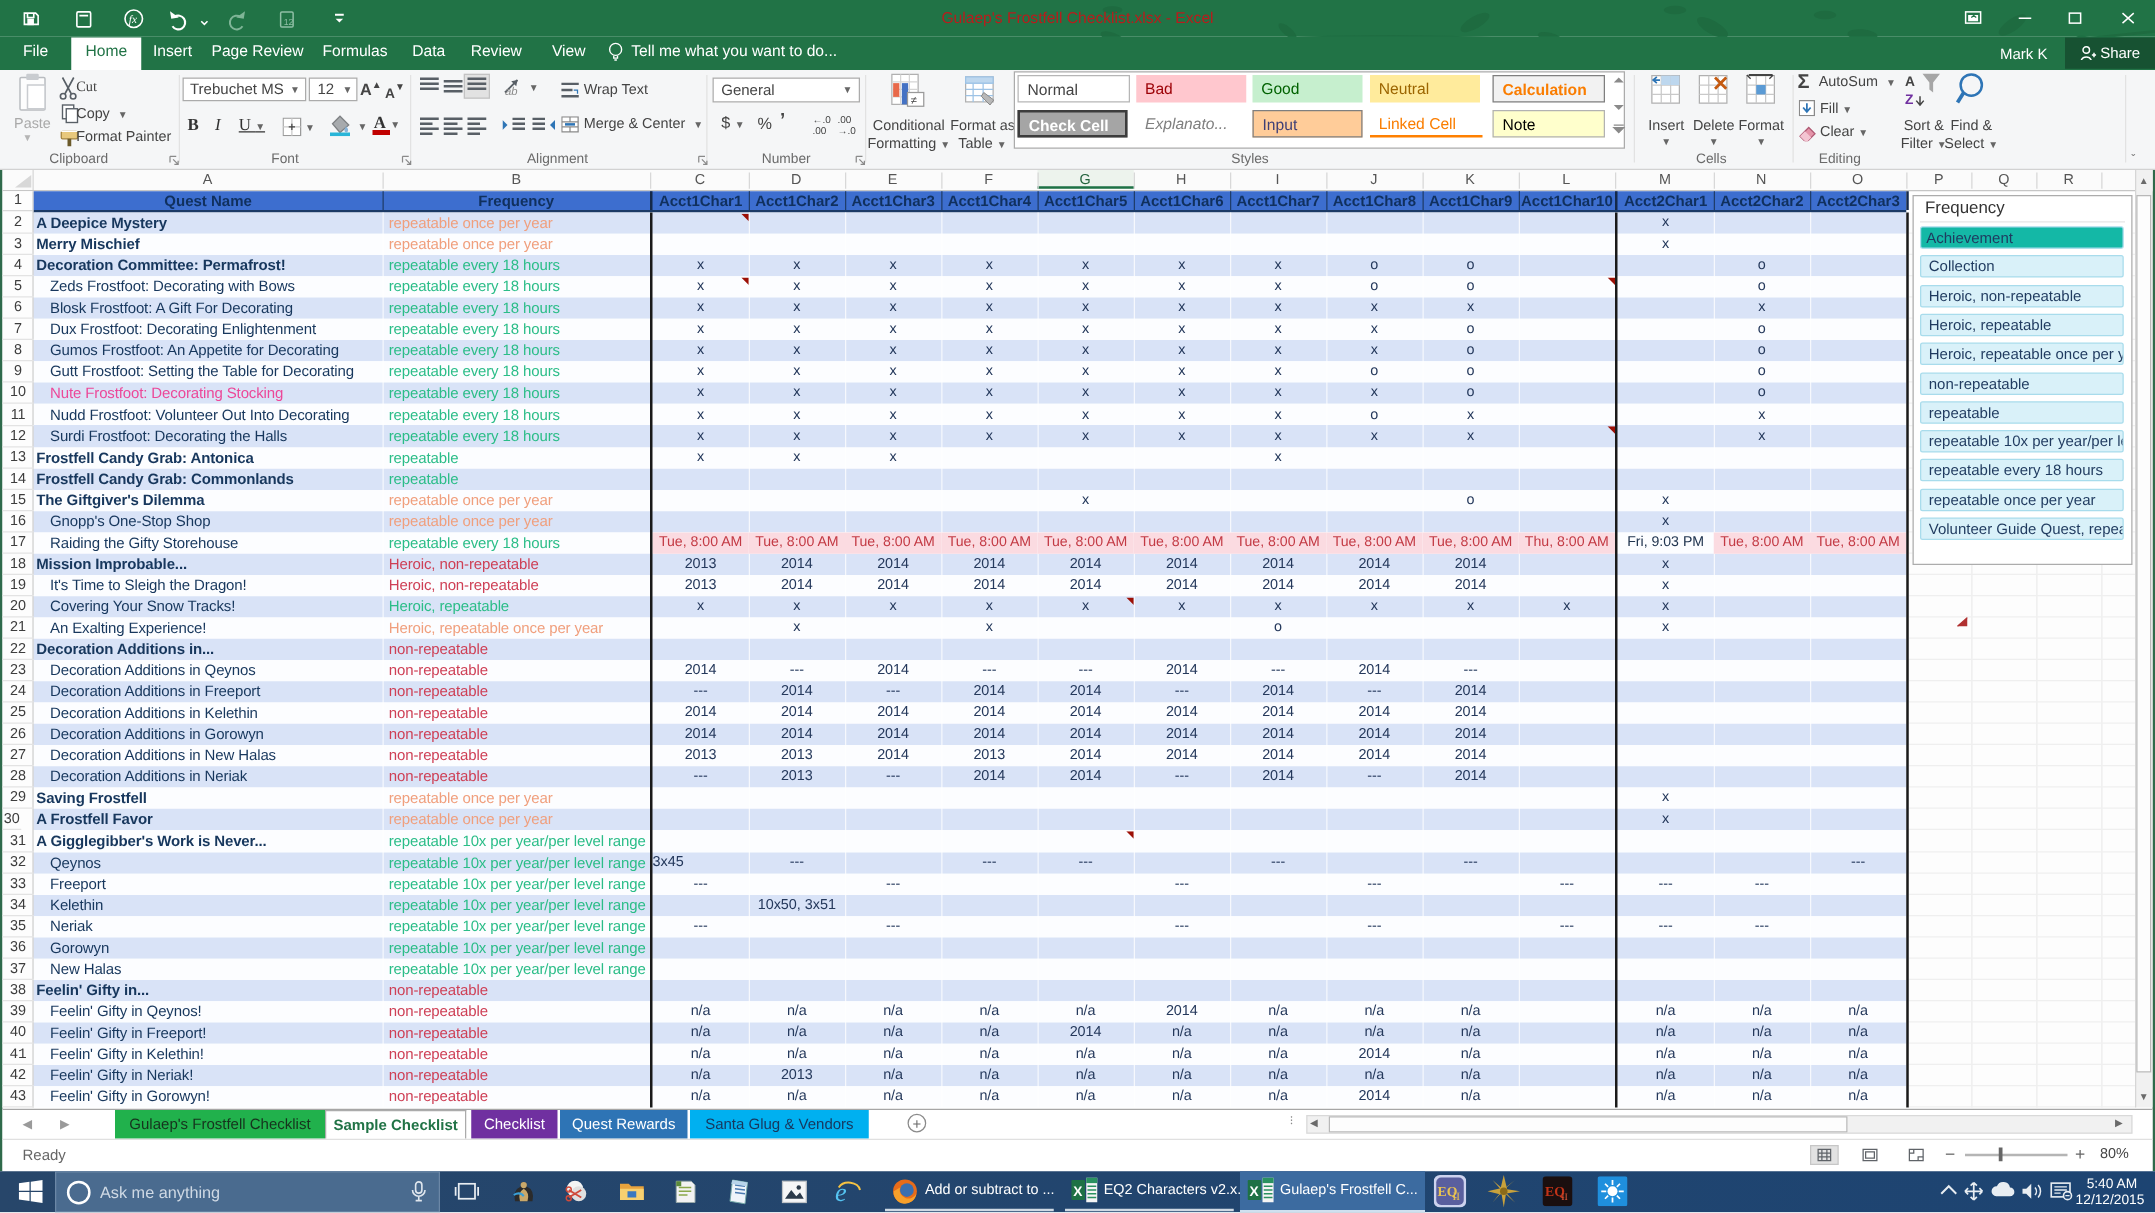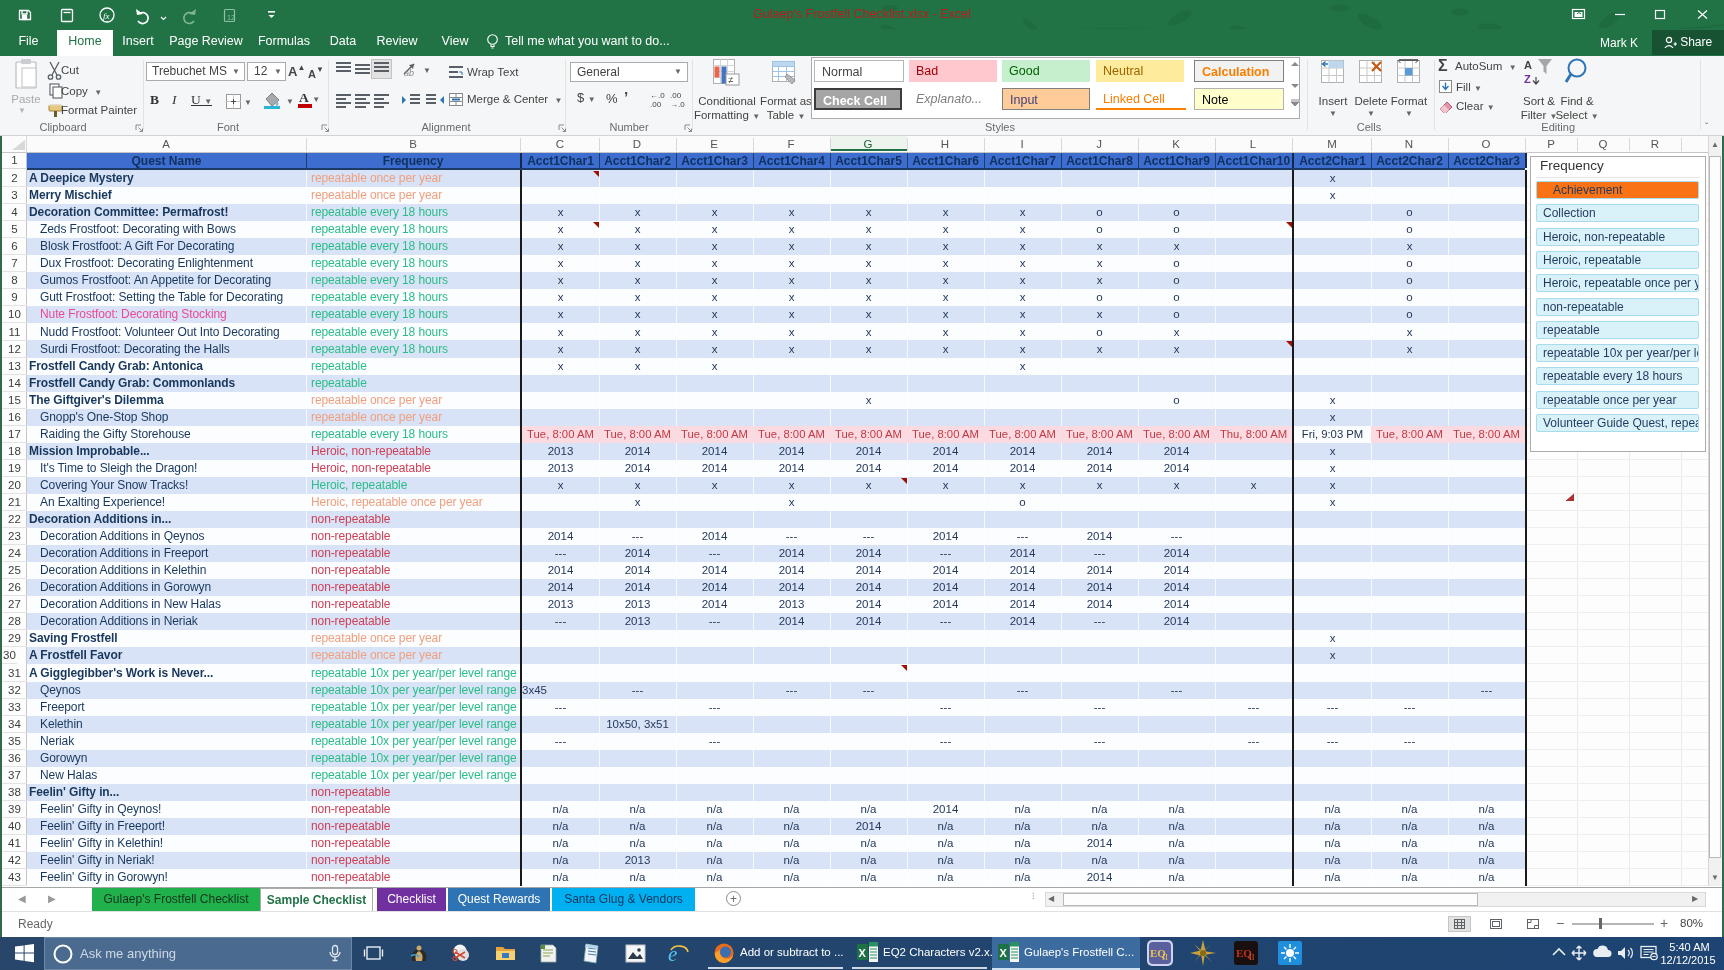--- a/index.html
+++ b/index.html
@@ -101,21 +101,21 @@
 <div style="position:absolute;left:692px;top:60px;width:1px;height:70px;background:#e2e2e2;"></div>
 <div style="position:absolute;left:1307px;top:60px;width:1px;height:70px;background:#e2e2e2;"></div>
 <div style="position:absolute;left:1434px;top:60px;width:1px;height:70px;background:#e2e2e2;"></div>
 <div style="position:absolute;left:1700px;top:60px;width:1px;height:70px;background:#e2e2e2;"></div>
 <div style="position:absolute;left:3px;top:121px;width:120px;text-align:center;font-size:11px;color:#6a6a6a;">Clipboard</div>
 <div style="position:absolute;left:168px;top:121px;width:120px;text-align:center;font-size:11px;color:#6a6a6a;">Font</div>
 <div style="position:absolute;left:386px;top:121px;width:120px;text-align:center;font-size:11px;color:#6a6a6a;">Alignment</div>
 <div style="position:absolute;left:569px;top:121px;width:120px;text-align:center;font-size:11px;color:#6a6a6a;">Number</div>
 <div style="position:absolute;left:940px;top:121px;width:120px;text-align:center;font-size:11px;color:#6a6a6a;">Styles</div>
 <div style="position:absolute;left:1309px;top:121px;width:120px;text-align:center;font-size:11px;color:#6a6a6a;">Cells</div>
-<div style="position:absolute;left:1455px;top:121px;width:120px;text-align:right;font-size:11px;color:#6a6a6a;">Editing</div>
+<div style="position:absolute;left:1455px;top:121px;width:120px;text-align:left;font-size:11px;color:#6a6a6a;">Editing</div>
 <svg class="ab" style="left:135px;top:124px" width="9" height="9">
       <path d="M1 1 h5 M1 1 v5 M3.5 3.5 l4 4 M7.5 4.5 v3 h-3" stroke="#8a8a8a" stroke-width="1" fill="none"></path>
     </svg>
 <svg class="ab" style="left:321px;top:124px" width="9" height="9">
       <path d="M1 1 h5 M1 1 v5 M3.5 3.5 l4 4 M7.5 4.5 v3 h-3" stroke="#8a8a8a" stroke-width="1" fill="none"></path>
     </svg>
 <svg class="ab" style="left:558px;top:124px" width="9" height="9">
       <path d="M1 1 h5 M1 1 v5 M3.5 3.5 l4 4 M7.5 4.5 v3 h-3" stroke="#8a8a8a" stroke-width="1" fill="none"></path>
     </svg>
 <svg class="ab" style="left:684px;top:124px" width="9" height="9">
@@ -137,21 +137,21 @@
         <rect x="45" y="29" width="9" height="11"></rect>
       </g>
       <g>
         <rect x="41" y="47" width="13" height="6" rx="1" fill="#e8c87c" stroke="#a3823c" stroke-width="1"></rect>
         <rect x="46" y="53" width="3" height="6" fill="#6b5a2a"></rect>
         <path d="M41 47 l13 0" stroke="#fff"></path>
       </g>
     </svg>
 <div style="position:absolute;left:3px;top:93px;width:46px;text-align:center;font-size:11.5px;color:#a9a9a9;">Paste</div>
 <div style="position:absolute;left:18px;top:106px;width:16px;font-size:8px;color:#b5b5b5;">▼</div>
-<div style="position:absolute;left:61px;top:64px;font-size:11.5px;color:#444;">Cut</div>
+<div style="position:absolute;left:61px;top:64px;font-size:11.5px;color:#444;font-family:Liberation Serif, serif;">Cut</div>
 <div style="position:absolute;left:61px;top:85px;font-size:11.5px;color:#444;">Copy&nbsp;&nbsp;<span style="font-size:8px;color:#666">▼</span></div>
 <div style="position:absolute;left:61px;top:104px;font-size:11.5px;color:#444;">Format Painter</div>
 <div style="position:absolute;left:146px;top:62px;width:99px;height:19px;background:#fff;border:1px solid #ababab;font-size:12px;color:#444;line-height:17px;padding-left:5px;">Trebuchet MS <span style="position:absolute;right:4px;font-size:8px;color:#666">▼</span></div>
 <div style="position:absolute;left:247px;top:62px;width:39px;height:19px;background:#fff;border:1px solid #ababab;font-size:12px;color:#444;line-height:17px;padding-left:6px;">12 <span style="position:absolute;right:3px;font-size:8px;color:#666">▼</span></div>
 <div style="position:absolute;left:288px;top:63px;font-size:13px;color:#444;font-weight:bold;">A<span style="font-size:8px;vertical-align:6px">▲</span></div>
 <div style="position:absolute;left:308px;top:65px;font-size:11px;color:#444;font-weight:bold;">A<span style="font-size:8px;vertical-align:6px">▼</span></div>
 <div style="position:absolute;left:150px;top:92px;font-size:13.5px;color:#333;font-weight:bold;font-family:'Liberation Serif',serif;">B</div>
 <div style="position:absolute;left:172px;top:92px;font-size:13.5px;color:#333;font-style:italic;font-family:'Liberation Serif',serif;">I</div>
 <div style="position:absolute;left:191px;top:92px;font-size:13.5px;color:#333;text-decoration:underline;font-family:'Liberation Serif',serif;">U&nbsp;<span style="font-size:8px;color:#666;text-decoration:none">▼</span></div>
 <svg class="ab" style="left:226px;top:94px" width="26" height="15">
@@ -402,21 +402,21 @@
 <div style="position:absolute;left:2px;top:664px;width:25px;height:18px;border-bottom:1px solid #e3e3e3;font-size:11.5px;color:#3d3d3d;text-align:center;line-height:18px;">31</div>
 <div style="position:absolute;left:2px;top:682px;width:25px;height:17px;border-bottom:1px solid #e3e3e3;font-size:11.5px;color:#3d3d3d;text-align:center;line-height:17px;">32</div>
 <div style="position:absolute;left:2px;top:699px;width:25px;height:17px;border-bottom:1px solid #e3e3e3;font-size:11.5px;color:#3d3d3d;text-align:center;line-height:17px;">33</div>
 <div style="position:absolute;left:2px;top:716px;width:25px;height:17px;border-bottom:1px solid #e3e3e3;font-size:11.5px;color:#3d3d3d;text-align:center;line-height:17px;">34</div>
 <div style="position:absolute;left:2px;top:733px;width:25px;height:17px;border-bottom:1px solid #e3e3e3;font-size:11.5px;color:#3d3d3d;text-align:center;line-height:17px;">35</div>
 <div style="position:absolute;left:2px;top:750px;width:25px;height:17px;border-bottom:1px solid #e3e3e3;font-size:11.5px;color:#3d3d3d;text-align:center;line-height:17px;">36</div>
 <div style="position:absolute;left:2px;top:767px;width:25px;height:17px;border-bottom:1px solid #e3e3e3;font-size:11.5px;color:#3d3d3d;text-align:center;line-height:17px;">37</div>
 <div style="position:absolute;left:2px;top:784px;width:25px;height:17px;border-bottom:1px solid #e3e3e3;font-size:11.5px;color:#3d3d3d;text-align:center;line-height:17px;">38</div>
 <div style="position:absolute;left:2px;top:801px;width:25px;height:17px;border-bottom:1px solid #e3e3e3;font-size:11.5px;color:#3d3d3d;text-align:center;line-height:17px;">39</div>
 <div style="position:absolute;left:2px;top:818px;width:25px;height:17px;border-bottom:1px solid #e3e3e3;font-size:11.5px;color:#3d3d3d;text-align:center;line-height:17px;">40</div>
-<div style="position:absolute;left:2px;top:835px;width:25px;height:17px;border-bottom:1px solid #e3e3e3;font-size:11.5px;color:#3d3d3d;text-align:center;line-height:17px;">41</div>
+<div style="position:absolute;left:2px;top:835px;width:25px;height:17px;border-bottom:1px solid #e3e3e3;font-size:11.5px;color:#3d3d3d;text-align:center;line-height:17px;font-family:Liberation Mono, monospace;">41</div>
 <div style="position:absolute;left:2px;top:852px;width:25px;height:17px;border-bottom:1px solid #e3e3e3;font-size:11.5px;color:#3d3d3d;text-align:center;line-height:17px;">42</div>
 <div style="position:absolute;left:2px;top:869px;width:25px;height:17px;border-bottom:1px solid #e3e3e3;font-size:11.5px;color:#3d3d3d;text-align:center;line-height:17px;">43</div>
 <div style="position:absolute;left:27px;top:153px;width:1498px;height:15px;background:#3d6ecf;"></div>
 <div style="position:absolute;left:27px;top:168px;width:1498px;height:2px;background:#1b3a66;"></div>
 <div style="position:absolute;left:27px;top:153px;width:279px;height:15px;text-align:center;font-size:12px;font-weight:bold;color:#10305e;line-height:16px;white-space:nowrap;overflow:hidden;">Quest Name</div>
 <div style="position:absolute;left:306px;top:153px;width:214px;height:15px;text-align:center;font-size:12px;font-weight:bold;color:#10305e;line-height:16px;white-space:nowrap;overflow:hidden;">Frequency</div>
 <div style="position:absolute;left:522px;top:153px;width:77px;height:15px;text-align:center;font-size:12px;font-weight:bold;color:#10305e;line-height:16px;white-space:nowrap;overflow:hidden;">Acct1Char1</div>
 <div style="position:absolute;left:599px;top:153px;width:77px;height:15px;text-align:center;font-size:12px;font-weight:bold;color:#10305e;line-height:16px;white-space:nowrap;overflow:hidden;">Acct1Char2</div>
 <div style="position:absolute;left:676px;top:153px;width:77px;height:15px;text-align:center;font-size:12px;font-weight:bold;color:#10305e;line-height:16px;white-space:nowrap;overflow:hidden;">Acct1Char3</div>
 <div style="position:absolute;left:753px;top:153px;width:77px;height:15px;text-align:center;font-size:12px;font-weight:bold;color:#10305e;line-height:16px;white-space:nowrap;overflow:hidden;">Acct1Char4</div>
@@ -947,21 +947,21 @@
 <svg class="ab" style="left:900px;top:665px" width="7" height="7">
       <path d="M7 0 L7 6 L1 0 Z" fill="#9c1006"></path>
     </svg>
 <svg class="ab" style="left:1565px;top:493px" width="9" height="9">
       <path d="M9 1 L9 8 L1 8 Z" fill="#b03030"></path>
       <path d="M1 8 L9 1" stroke="#b03030"></path>
     </svg>
 <div style="position:absolute;left:1530px;top:156px;width:176px;height:296px;background:#fff;border:1px solid #acacac;"></div>
 <div style="position:absolute;left:1540px;top:158px;font-size:13.5px;color:#333;">Frequency</div>
 <div style="position:absolute;left:1536px;top:177px;width:164px;height:1px;background:#e6e6e6;"></div>
-<div style="position:absolute;left:1536px;top:181px;width:163px;height:18px;background:#f97316;border:1px solid #a8dcec;border-radius:2px;font-size:12px;color:#1f3a5f;line-height:16px;padding-left:16px;white-space:nowrap;overflow:hidden;">Achievement</div>
+<div style="position:absolute;left:1536px;top:181px;width:163px;height:18px;background:#14b8a6;border:1px solid #a8dcec;border-radius:2px;font-size:12px;color:#1f3a5f;line-height:16px;padding-left:4px;white-space:nowrap;overflow:hidden;">Achievement</div>
 <div style="position:absolute;left:1536px;top:204px;width:163px;height:18px;background:#d9f1f9;border:1px solid #a8dcec;border-radius:2px;font-size:12px;color:#1f3a5f;line-height:16px;padding-left:6px;white-space:nowrap;overflow:hidden;">Collection</div>
 <div style="position:absolute;left:1536px;top:228px;width:163px;height:18px;background:#d9f1f9;border:1px solid #a8dcec;border-radius:2px;font-size:12px;color:#1f3a5f;line-height:16px;padding-left:6px;white-space:nowrap;overflow:hidden;">Heroic, non-repeatable</div>
 <div style="position:absolute;left:1536px;top:251px;width:163px;height:18px;background:#d9f1f9;border:1px solid #a8dcec;border-radius:2px;font-size:12px;color:#1f3a5f;line-height:16px;padding-left:6px;white-space:nowrap;overflow:hidden;">Heroic, repeatable</div>
 <div style="position:absolute;left:1536px;top:274px;width:163px;height:18px;background:#d9f1f9;border:1px solid #a8dcec;border-radius:2px;font-size:12px;color:#1f3a5f;line-height:16px;padding-left:6px;white-space:nowrap;overflow:hidden;">Heroic, repeatable once per ye</div>
 <div style="position:absolute;left:1536px;top:298px;width:163px;height:18px;background:#d9f1f9;border:1px solid #a8dcec;border-radius:2px;font-size:12px;color:#1f3a5f;line-height:16px;padding-left:6px;white-space:nowrap;overflow:hidden;">non-repeatable</div>
 <div style="position:absolute;left:1536px;top:321px;width:163px;height:18px;background:#d9f1f9;border:1px solid #a8dcec;border-radius:2px;font-size:12px;color:#1f3a5f;line-height:16px;padding-left:6px;white-space:nowrap;overflow:hidden;">repeatable</div>
 <div style="position:absolute;left:1536px;top:344px;width:163px;height:18px;background:#d9f1f9;border:1px solid #a8dcec;border-radius:2px;font-size:12px;color:#1f3a5f;line-height:16px;padding-left:6px;white-space:nowrap;overflow:hidden;">repeatable 10x per year/per le</div>
 <div style="position:absolute;left:1536px;top:367px;width:163px;height:18px;background:#d9f1f9;border:1px solid #a8dcec;border-radius:2px;font-size:12px;color:#1f3a5f;line-height:16px;padding-left:6px;white-space:nowrap;overflow:hidden;">repeatable every 18 hours</div>
 <div style="position:absolute;left:1536px;top:391px;width:163px;height:18px;background:#d9f1f9;border:1px solid #a8dcec;border-radius:2px;font-size:12px;color:#1f3a5f;line-height:16px;padding-left:6px;white-space:nowrap;overflow:hidden;">repeatable once per year</div>
 <div style="position:absolute;left:1536px;top:414px;width:163px;height:18px;background:#d9f1f9;border:1px solid #a8dcec;border-radius:2px;font-size:12px;color:#1f3a5f;line-height:16px;padding-left:6px;white-space:nowrap;overflow:hidden;">Volunteer Guide Quest, repeat.</div>

